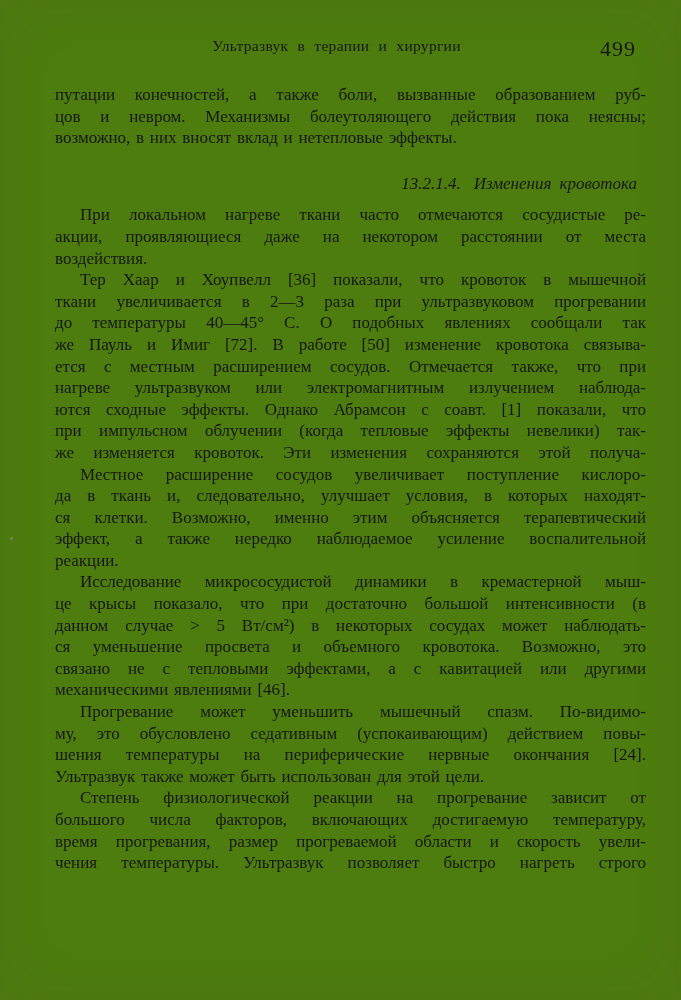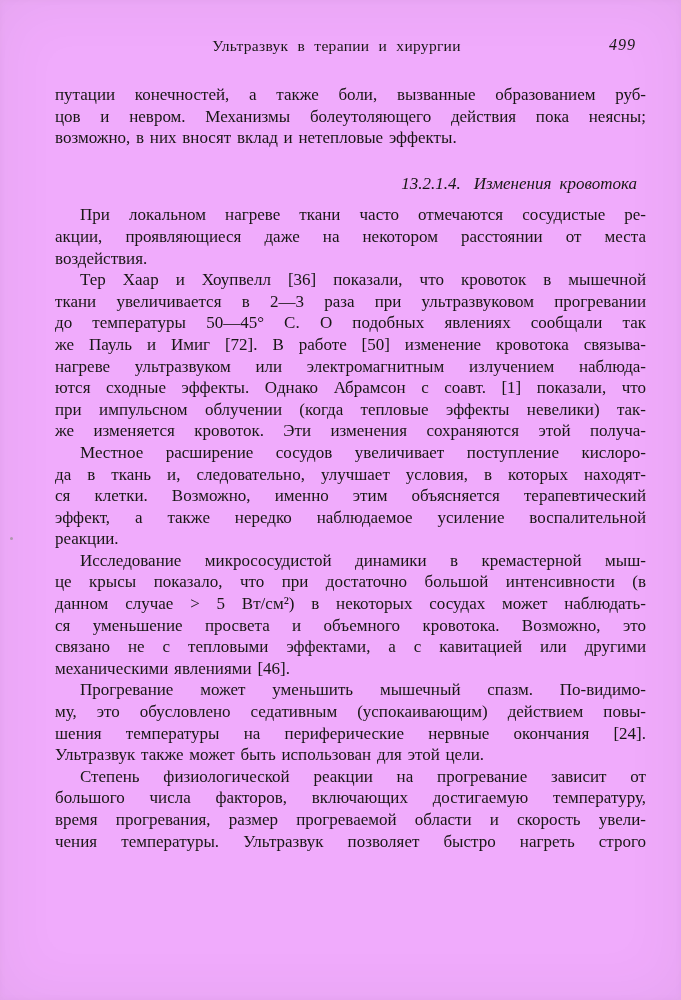--- a/index.html
+++ b/index.html
@@ -4,21 +4,21 @@
 <style>
   html, body {
     margin: 0;
     padding: 0;
     background: #f4f4f0;
   }
   .page {
     position: relative;
     width: 681px;
     height: 1000px;
-    background: #f0abfc;
+    background: #4d7c0f;
     box-shadow: inset 0 0 60px rgba(90,85,70,0.07), inset 0 0 6px rgba(90,85,70,0.05);
     font-family: "Liberation Serif", "DejaVu Serif", serif;
     color: #181715;
     overflow: hidden;
   }
   .page-header {
     position: absolute;
     top: 37px;
     left: 67px;
     width: 591px;
@@ -29,23 +29,22 @@
     display: block;
     text-align: center;
     margin-right: 52px;
     word-spacing: 5px;
     letter-spacing: 0.3px;
   }
   .page-number {
     position: absolute;
     right: 22px;
     top: -1px;
-    font-size: 16px;
+    font-size: 22px;
     letter-spacing: 1px;
-    font-style: italic;
   }
   .page-body {
     position: absolute;
     top: 84px;
     left: 55px;
     width: 591px;
     font-size: 17px;
     line-height: 21.6px;
     word-spacing: 1.5px;
   }
@@ -97,22 +96,23 @@
   <div class="page-body" id="page-body">
       <div class="line jl">путации конечностей, а также боли, вызванные образованием руб-</div>
       <div class="line jl">цов и невром. Механизмы болеутоляющего действия пока неясны;</div>
       <div class="line">возможно, в них вносят вклад и нетепловые эффекты.</div>
       <div class="heading"><span class="h-num">13.2.1.4.</span><span class="h-title">Изменения кровотока</span></div>
       <div class="line jl indent">При локальном нагреве ткани часто отмечаются сосудистые ре-</div>
       <div class="line jl">акции, проявляющиеся даже на некотором расстоянии от места</div>
       <div class="line">воздействия.</div>
       <div class="line jl indent">Тер Хаар и Хоупвелл [36] показали, что кровоток в мышечной</div>
       <div class="line jl">ткани увеличивается в 2—3 раза при ультразвуковом прогревании</div>
-      <div class="line jl">до температуры 50—45° С. О подобных явлениях сообщали так</div>
+      <div class="line jl">до температуры 40—45° С. О подобных явлениях сообщали так</div>
       <div class="line jl">же Пауль и Имиг [72]. В работе [50] изменение кровотока связыва-</div>
+      <div class="line jl">ется с местным расширением сосудов. Отмечается также, что при</div>
       <div class="line jl">нагреве ультразвуком или электромагнитным излучением наблюда-</div>
       <div class="line jl">ются сходные эффекты. Однако Абрамсон с соавт. [1] показали, что</div>
       <div class="line jl">при импульсном облучении (когда тепловые эффекты невелики) так-</div>
       <div class="line jl">же изменяется кровоток. Эти изменения сохраняются этой получа-</div>
       <div class="line jl indent">Местное расширение сосудов увеличивает поступление кислоро-</div>
       <div class="line jl">да в ткань и, следовательно, улучшает условия, в которых находят-</div>
       <div class="line jl">ся клетки. Возможно, именно этим объясняется терапевтический</div>
       <div class="line jl">эффект, а также нередко наблюдаемое усиление воспалительной</div>
       <div class="line">реакции.</div>
       <div class="line jl indent">Исследование микрососудистой динамики в кремастерной мыш-</div>

